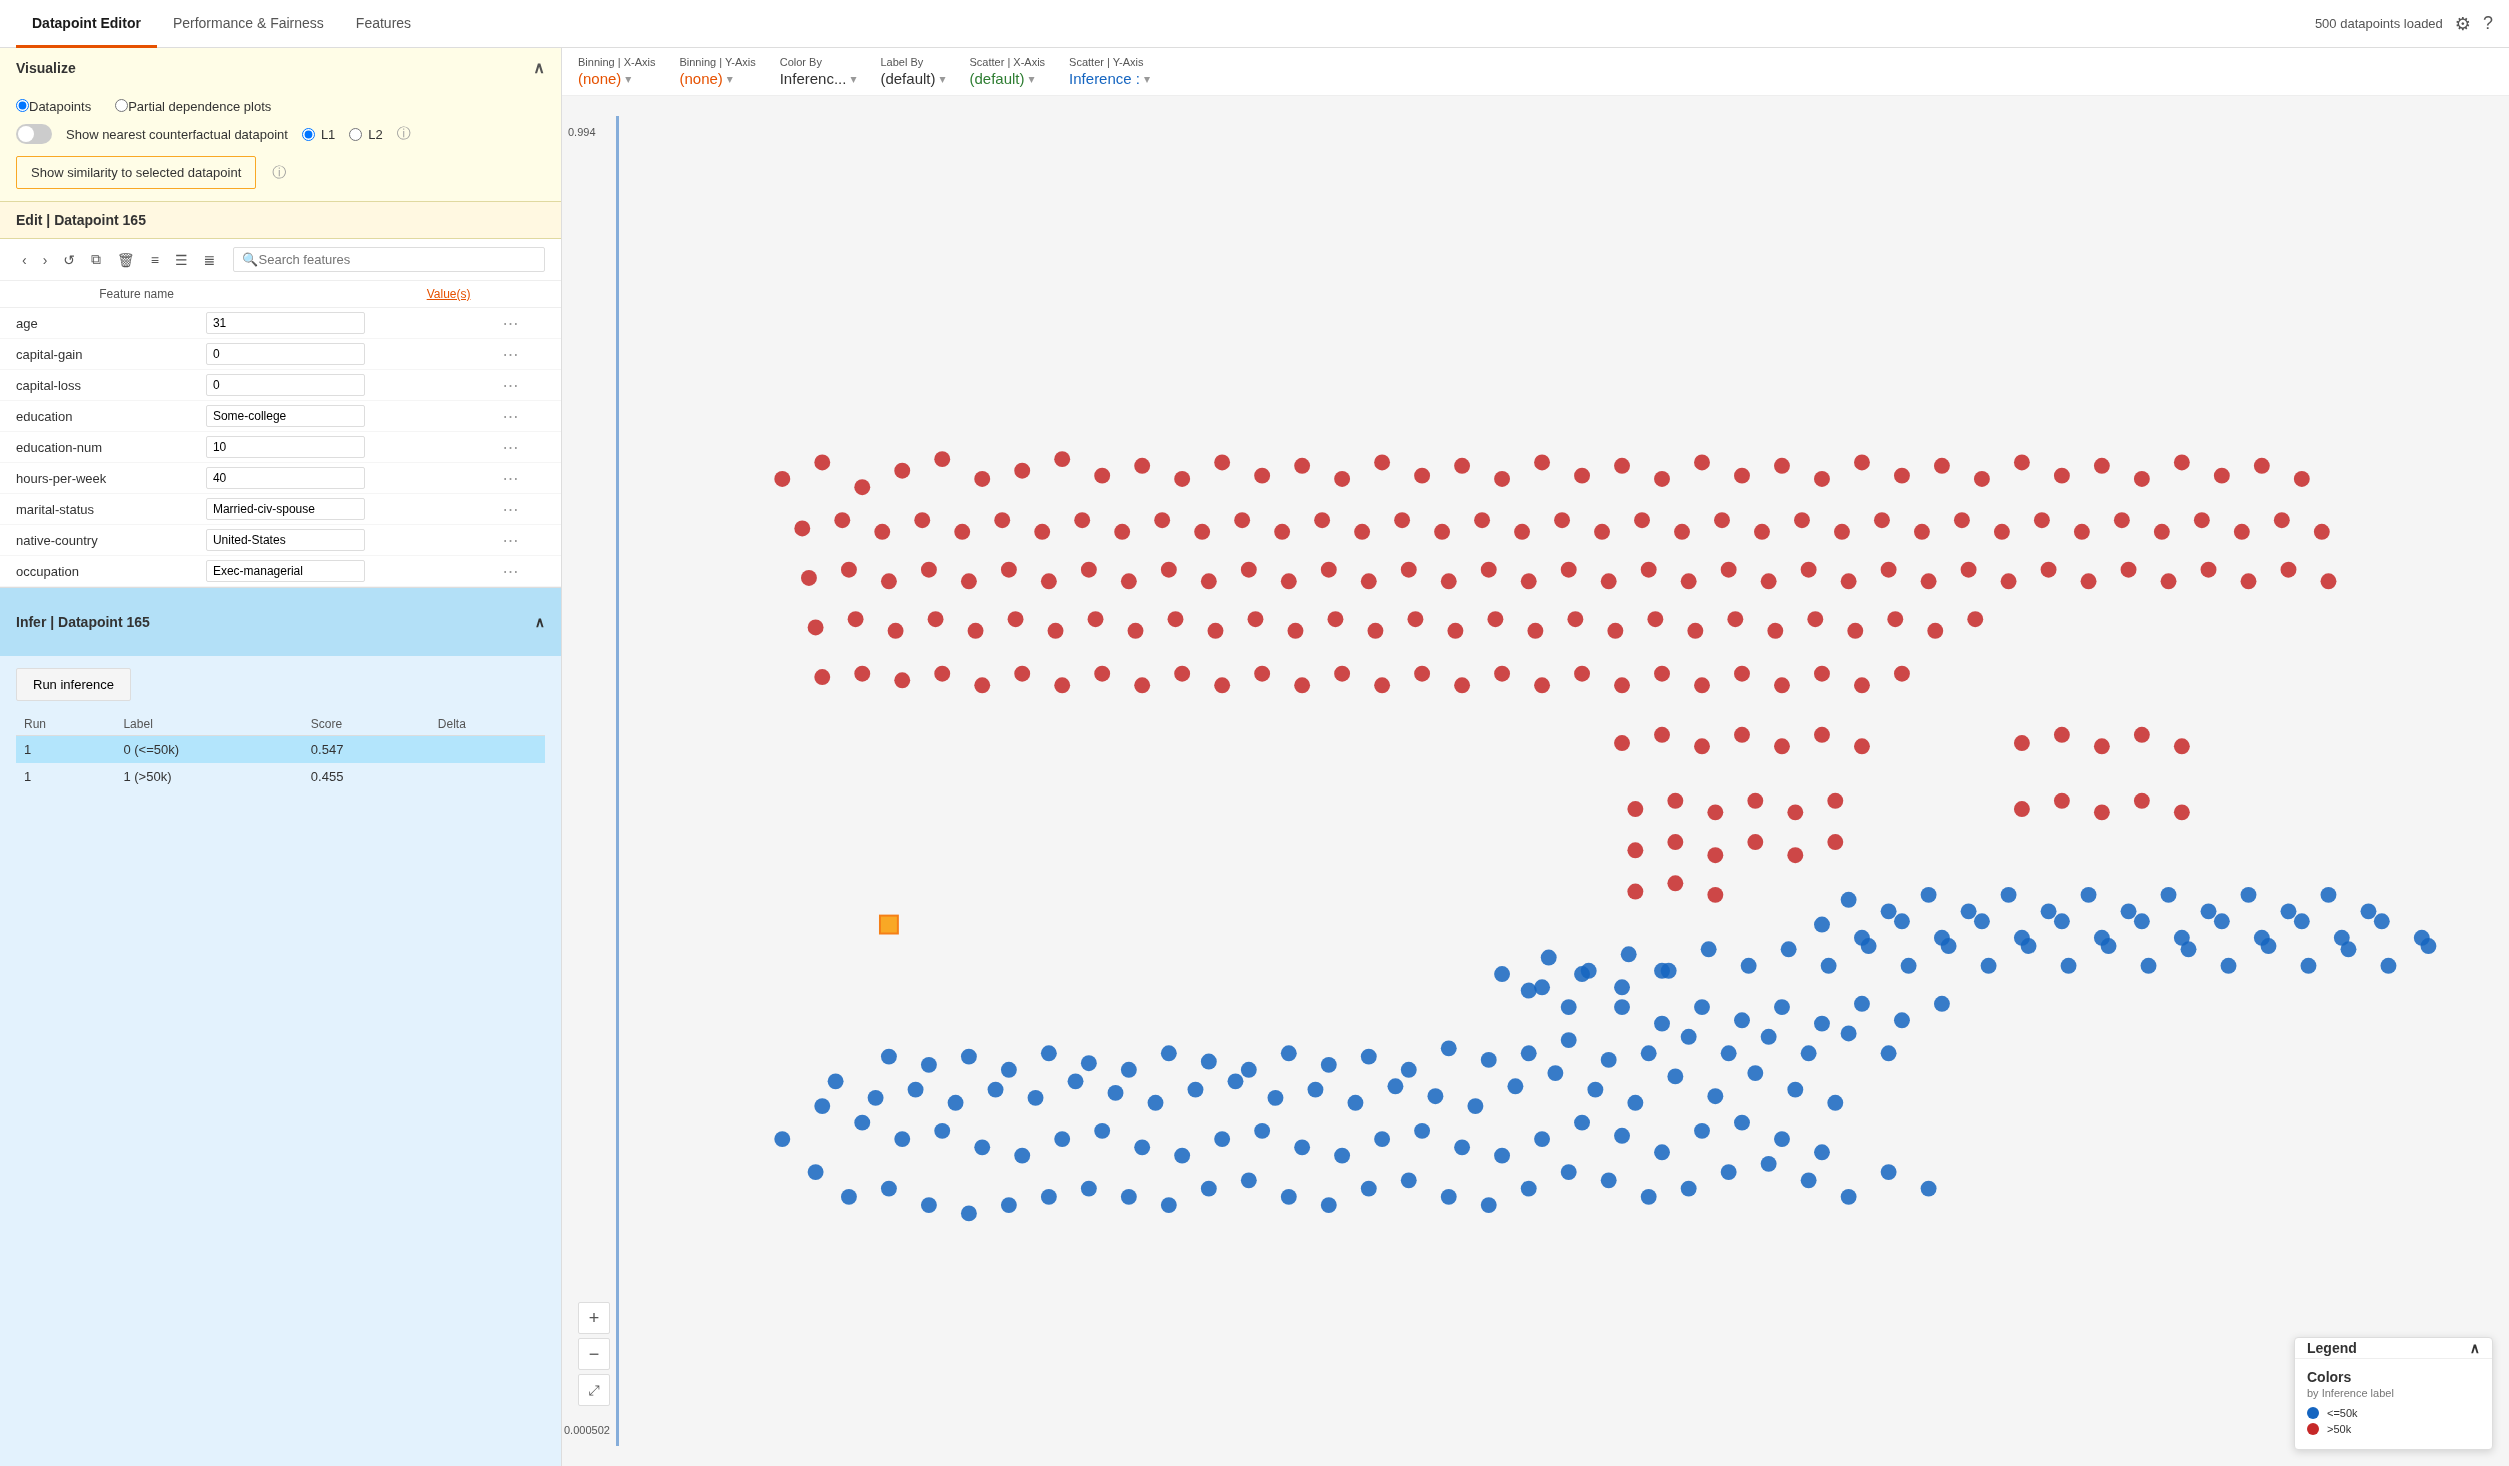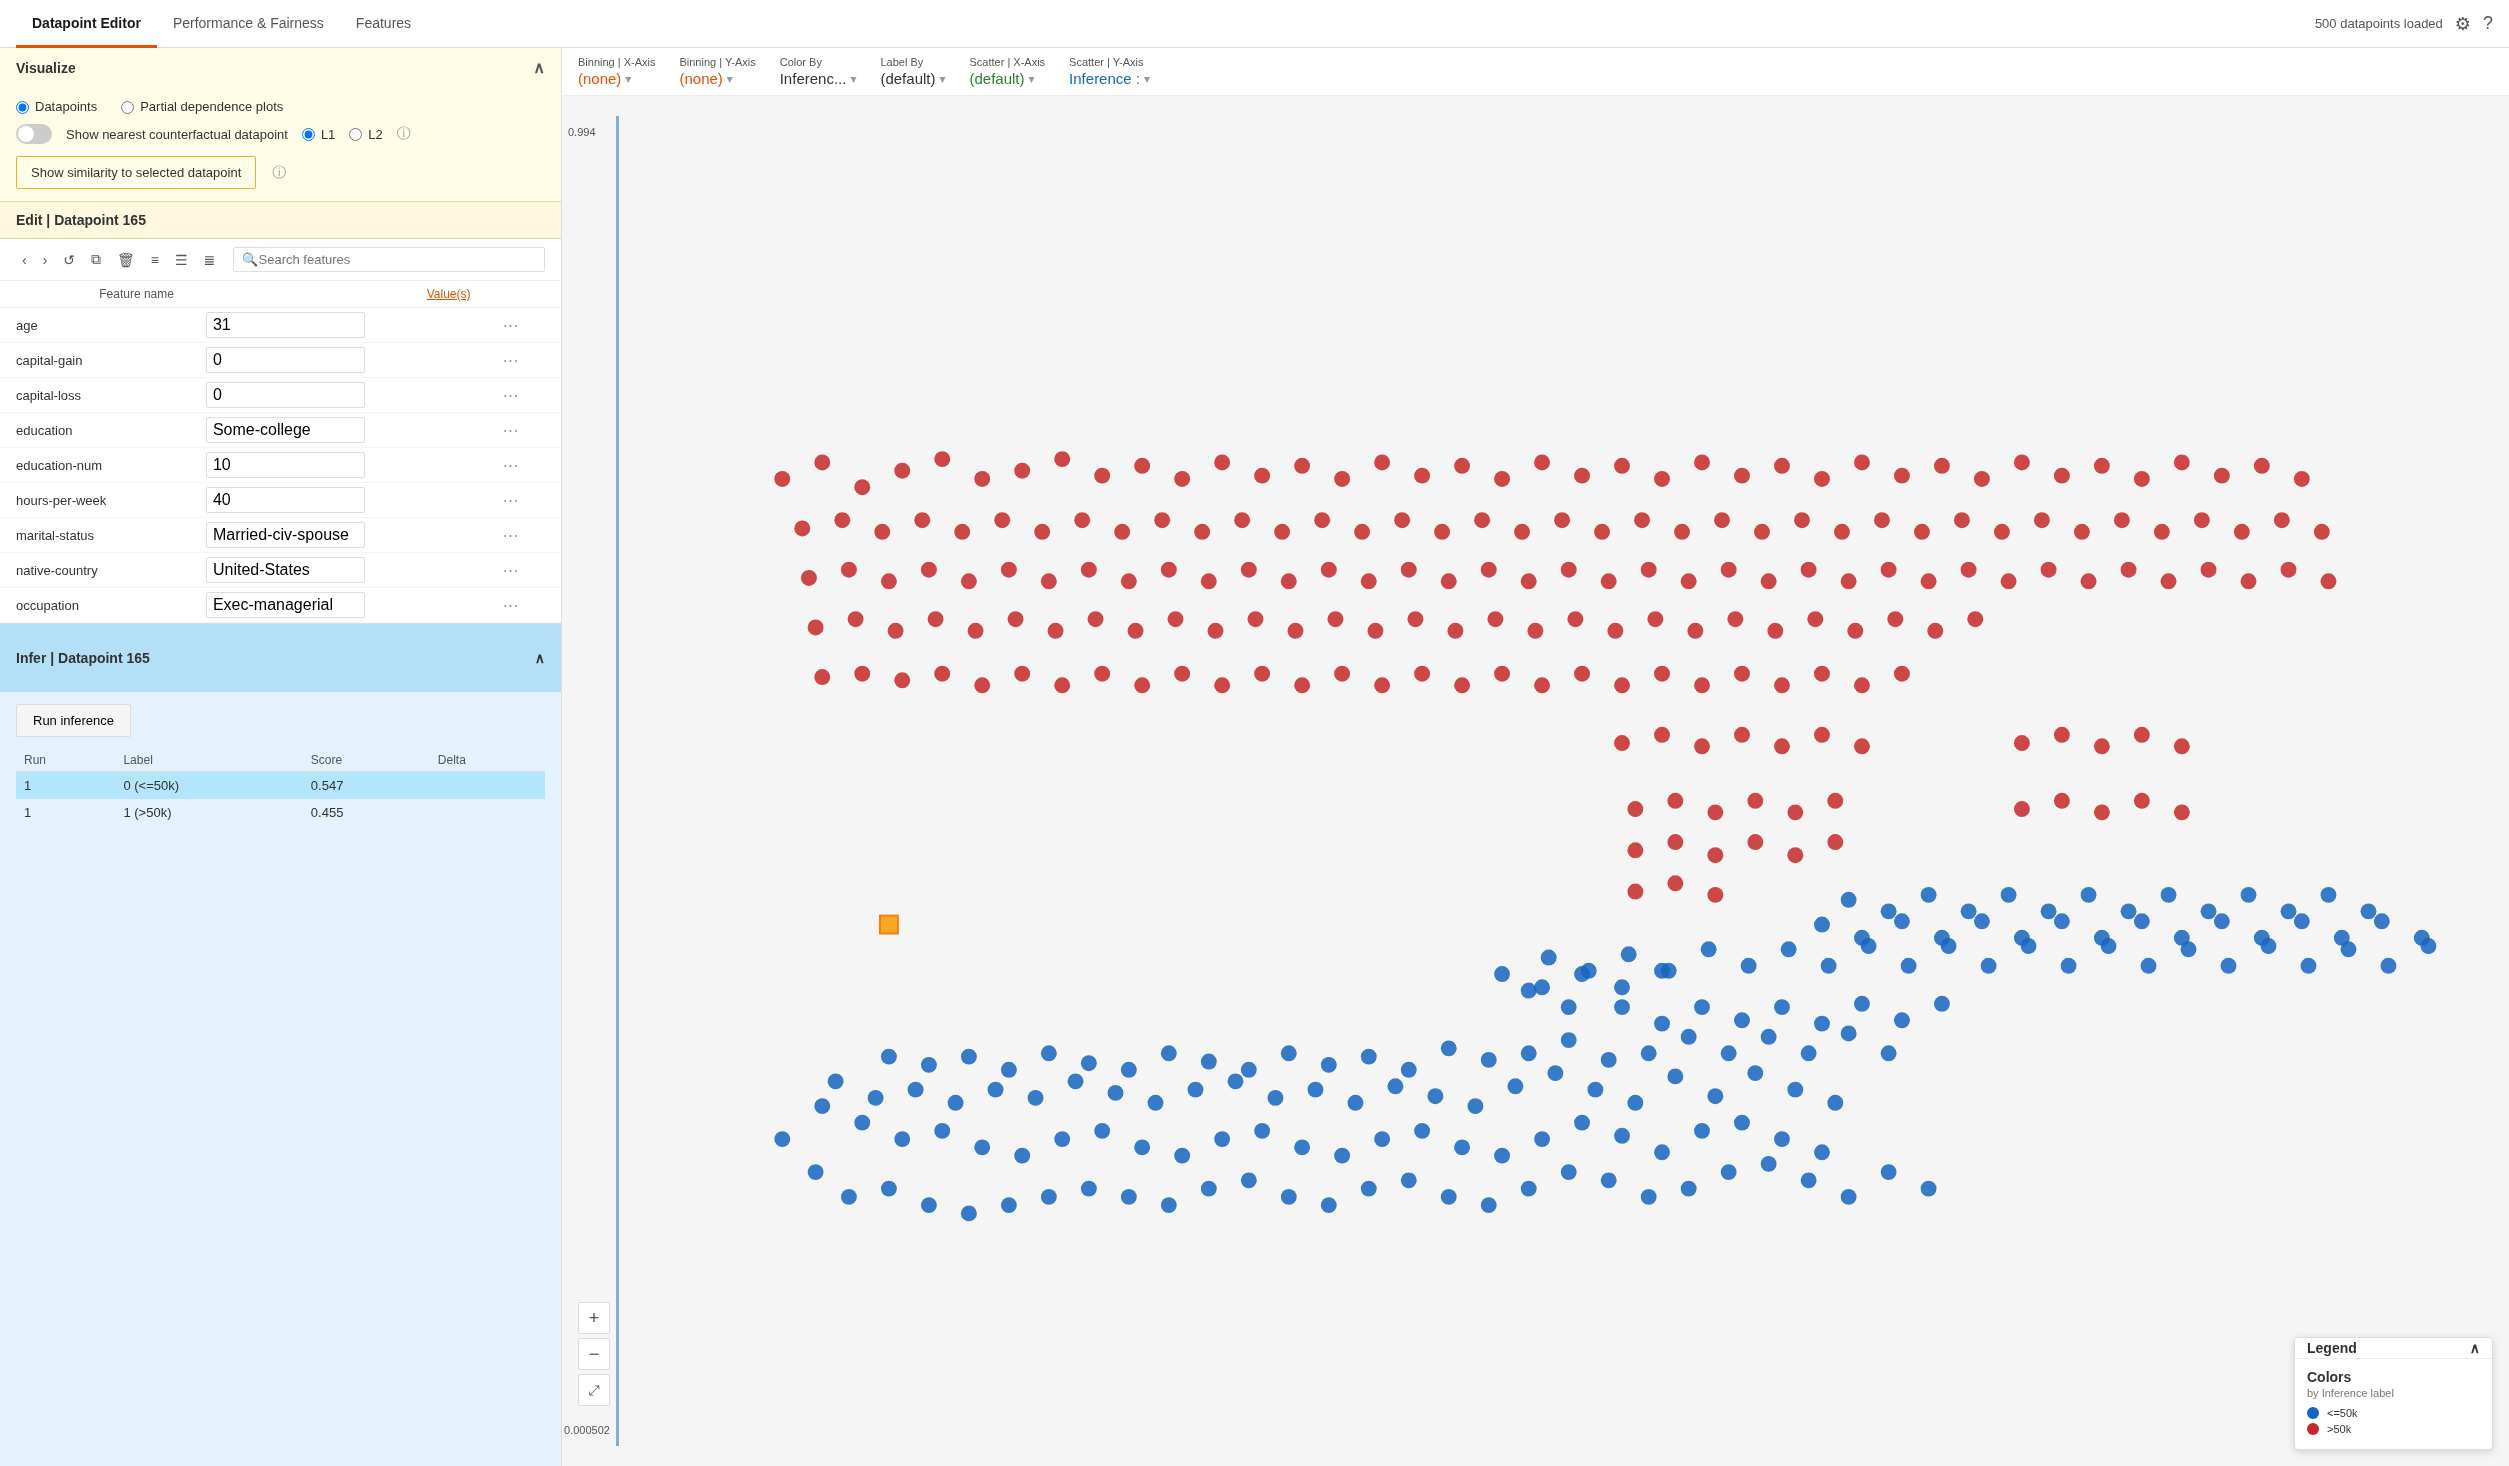--- a/index.html
+++ b/index.html
@@ -26,21 +26,21 @@
 
     
     .section-header {
       display: flex; align-items: center; justify-content: space-between;
       padding: 10px 16px; background: #fffde7; font-weight: bold; font-size: 14px;
     }
     .section-header .collapse-btn { cursor: pointer; font-size: 16px; color: #555; }
 
     .visualize-content { padding: 12px 16px; background: #fffde7; border-bottom: 1px solid #e0d9a0; }
     .radio-row { display: flex; align-items: center; gap: 24px; margin-bottom: 10px; }
-    .radio-item { display: flex; align-items: flex-end; gap: 6px; cursor: pointer; }
+    .radio-item { display: flex; align-items: flex-start; gap: 0; cursor: pointer; }
     .radio-item input[type="radio"] { cursor: pointer; }
 
     .toggle-row { display: flex; align-items: center; gap: 14px; margin-bottom: 12px; }
     .toggle-switch {
       width: 36px; height: 20px; background: #ccc; border-radius: 10px;
       position: relative; cursor: pointer;
     }
     .toggle-switch::after {
       content: ''; position: absolute; width: 16px; height: 16px;
       background: white; border-radius: 50%; top: 2px; left: 2px; transition: 0.2s;
@@ -62,21 +62,21 @@
     }
     .edit-toolbar { display: flex; align-items: center; gap: 4px; padding: 8px 16px; border-bottom: 1px solid #eee; }
     .edit-toolbar .tool-btn { background: none; border: none; cursor: pointer; padding: 4px 6px; font-size: 14px; color: #555; border-radius: 2px; }
     .search-box { display: flex; align-items: center; border: 1px solid #ddd; border-radius: 2px; padding: 4px 8px; flex: 1; margin-left: 8px; }
     .search-box input { border: none; outline: none; font-size: 13px; width: 100%; }
 
     .feature-table { width: 100%; border-collapse: collapse; }
     .feature-table th { text-align: right; padding: 6px 16px; font-size: 12px; color: #555; border-bottom: 1px solid #eee; font-weight: normal; }
     .feature-table th.values-col { color: #e65100; text-decoration: underline; }
     .feature-table td { padding: 4px 16px; border-bottom: 1px solid #f5f5f5; font-size: 13px; }
-    .feature-table td input { border: 1px solid #ddd; padding: 3px 6px; font-size: 16px; border-radius: 2px; width: 159px; }
+    .feature-table td input { border: 1px solid #ddd; padding: 3px 6px; font-size: 12px; border-radius: 2px; width: 159px; }
     .feature-table td .more-btn { background: none; border: none; cursor: pointer; color: #999; font-size: 16px; }
 
     
     .infer-section { background: #e3f2fd; flex: 1; }
     .infer-header { display: flex; align-items: center; justify-content: space-between; padding: 26px 16px; background: #b3e0f7; font-weight: bold; font-size: 14px; text-align: center; }
     .infer-content { padding: 12px 16px; }
     .run-inference-btn { background: #f5f5f5; border: 1px solid #ddd; padding: 8px 16px; cursor: pointer; font-size: 13px; border-radius: 2px; margin-bottom: 12px; }
     .infer-table { width: 100%; border-collapse: collapse; }
     .infer-table th { text-align: left; padding: 4px 8px; font-size: 12px; color: #555; border-bottom: 1px solid #ddd; font-weight: normal; }
     .infer-table td { padding: 6px 8px; font-size: 13px; }

